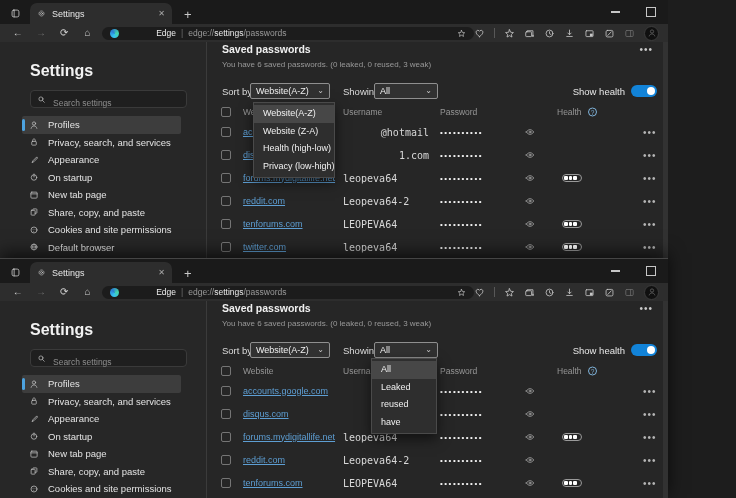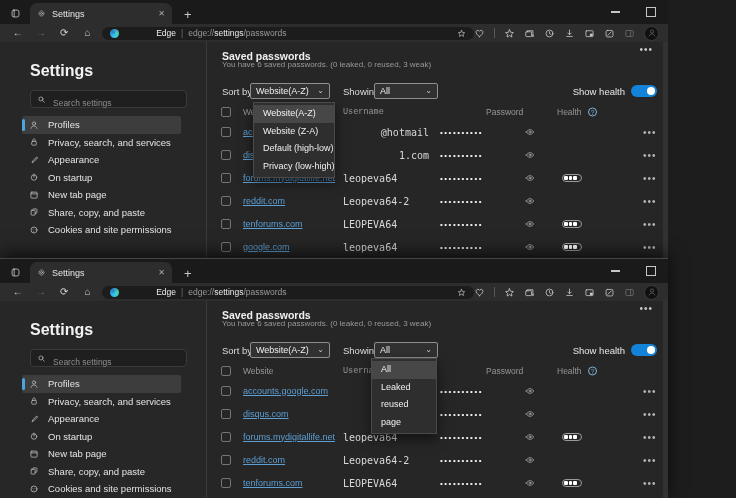--- a/index.html
+++ b/index.html
@@ -55,37 +55,37 @@
   .sb-search input::placeholder{color:#8f8f8f;}
   .sb-items{margin-top:8px;}
   .sb-item{position:relative;margin-left:22px;width:152px;height:17.5px;display:flex;align-items:center;
            gap:9px;padding-left:7px;border-radius:2px;color:#e3e3e3;font-size:9.5px;}
   .sb-item .icn svg{width:10px;height:10px;stroke:#c2c2c2;}
   .sb-item.selected{background:#3d3d3d;}
   .sb-item.selected::before{content:'';position:absolute;left:0;top:3px;bottom:3px;width:2.5px;
            background:#4da3e0;border-radius:2px;}
   .main{flex:1;position:relative;background:#323232;}
   .card{position:absolute;left:0;top:0;width:456px;height:100%;background:#262626;}
-  .heading{position:absolute;left:15px;top:8px;font-size:10.5px;font-weight:bold;color:#f0f0f0;}
+  .heading{position:absolute;left:15px;top:1px;font-size:10.5px;font-weight:bold;color:#f0f0f0;}
   .subtitle{position:absolute;left:15px;top:18px;font-size:8px;color:#999;}
   .section-more{position:absolute;right:10px;top:2px;color:#c9c9c9;font-size:10px;letter-spacing:1px;}
   .controls{position:absolute;left:0;top:41px;width:100%;height:16px;}
   .ctl-label{position:absolute;top:50%;transform:translateY(-50%);font-size:9.5px;color:#dcdcdc;}
   .sortl{left:15px;} .showl{left:136px;}
   .select{position:absolute;top:0;height:16px;background:#313131;border:1px solid #8f8f8f;border-radius:2px;
           display:flex;align-items:center;box-sizing:border-box;padding:0 5px;font-size:9px;color:#f0f0f0;}
   .select .chev{margin-left:auto;color:#c9c9c9;font-size:8px;line-height:0;}
   .sort-select{left:43px;width:80px;} .show-select{left:167px;width:64px;}
   .show-health{position:absolute;right:6px;top:50%;transform:translateY(-50%);display:flex;
                align-items:center;gap:6px;font-size:9.5px;color:#e8e8e8;}
   .toggle{width:26px;height:12px;border-radius:7px;background:#1283d8;position:relative;flex:none;}
   .toggle .knob{position:absolute;right:2px;top:2px;width:8px;height:8px;border-radius:50%;background:#fff;}
   .thead{position:absolute;left:0;top:63px;width:100%;height:14px;font-size:8.5px;color:#969696;}
   .thead>span{position:absolute;top:50%;transform:translateY(-50%);}
-  .th-web{left:36px;} .th-user{left:136px;font-family:Liberation Mono, monospace;} .th-pass{left:233px;margin-left:46px;} .th-health{left:350px;}
+  .th-web{left:36px;} .th-user{left:136px;} .th-pass{left:233px;} .th-health{left:350px;}
   .qicon{left:381px;width:9px;height:9px;border:1px solid #7fb2d9;border-radius:50%;color:#7fb2d9;
          font-size:6.5px;display:flex;align-items:center;justify-content:center;box-sizing:border-box;}
   .cb{position:absolute;left:14px;top:50%;transform:translateY(-50%);width:10px;height:10px;
       border:1px solid #757575;border-radius:2px;box-sizing:border-box;}
   .rows{position:absolute;left:0;top:78px;width:100%;}
   .row{position:relative;height:23px;}
   .row>*{position:absolute;top:50%;transform:translateY(-50%);}
   .row .web{left:36px;font-size:9px;color:#5d9ed3;text-decoration:underline;white-space:nowrap;}
   .row .user{left:136px;width:86px;font-family:"DejaVu Sans Mono",monospace;font-size:10px;color:#d8d8d8;
              white-space:nowrap;overflow:hidden;}
@@ -272,20 +272,30 @@
             <span class="icn ">
               <svg viewBox="0 0 16 16">
                 <circle cx="8" cy="8" r="4.8"></circle>
                 <circle cx="6.4" cy="6.8" r=".7" fill="#c2c2c2" stroke="none"></circle>
                 <circle cx="9.6" cy="7.4" r=".7" fill="#c2c2c2" stroke="none"></circle>
                 <circle cx="7.6" cy="10" r=".7" fill="#c2c2c2" stroke="none"></circle>
               </svg>
             </span>
             <span>Cookies and site permissions</span>
           </div>
+          <div class="sb-item">
+            <span class="icn ">
+              <svg viewBox="0 0 16 16">
+                <circle cx="8" cy="8" r="4.8"></circle>
+                <path d="M3.2 8 H12.8"></path>
+                <ellipse cx="8" cy="8" rx="2.2" ry="4.8"></ellipse>
+              </svg>
+            </span>
+            <span>Default browser</span>
+          </div>
         </nav>
       </aside>
       <div class="main">
         <div class="card">
           <div class="heading">Saved passwords</div>
           <div class="subtitle">You have 6 saved passwords. (0 leaked, 0 reused, 3 weak)</div>
           <div class="section-more">•••</div>
           <div class="controls">
             <span class="ctl-label sortl">Sort by</span>
             <div class="select sort-select">
@@ -383,41 +393,41 @@
               </span>
               <span class="pill">
                 <i></i>
                 <i></i>
                 <i></i>
               </span>
               <span class="more">•••</span>
             </div>
             <div class="row">
               <span class="cb"></span>
-              <a class="web">google.com</a>
+              <a class="web">twitter.com</a>
               <span class="user">leopeva64</span>
               <span class="pass">••••••••••</span>
               <span class="icn eye">
                 <svg viewBox="0 0 16 16">
                   <path d="M2 8 C4 5.2 6.4 4.2 8 4.2 C9.6 4.2 12 5.2 14 8 C12 10.8 9.6 11.8 8 11.8 C6.4 11.8 4 10.8 2 8 Z"></path>
                   <circle cx="8" cy="8" r="1.6"></circle>
                 </svg>
               </span>
               <span class="pill">
                 <i></i>
                 <i></i>
                 <i></i>
               </span>
               <span class="more">•••</span>
             </div>
           </div>
           <div class="menu menu-sort">
             <div class="menu-item selected">Website(A-Z)</div>
             <div class="menu-item">Website (Z-A)</div>
-            <div class="menu-item">Default (high-low)</div>
+            <div class="menu-item">Health (high-low)</div>
             <div class="menu-item">Privacy (low-high)</div>
           </div>
 
         </div>
       </div>
     </div>
   </section>
 
   <section class="window" id="win-bottom">
     <div class="tabbar">
@@ -702,18 +712,18 @@
               </span>
               <span class="more">•••</span>
             </div>
             <div class="row"></div>
           </div>
 
           <div class="menu menu-showing">
             <div class="menu-item selected">All</div>
             <div class="menu-item">Leaked</div>
             <div class="menu-item">reused</div>
-            <div class="menu-item">page</div>
+            <div class="menu-item">have</div>
           </div>
         </div>
       </div>
     </div>
   </section>
 
 </body></html>

